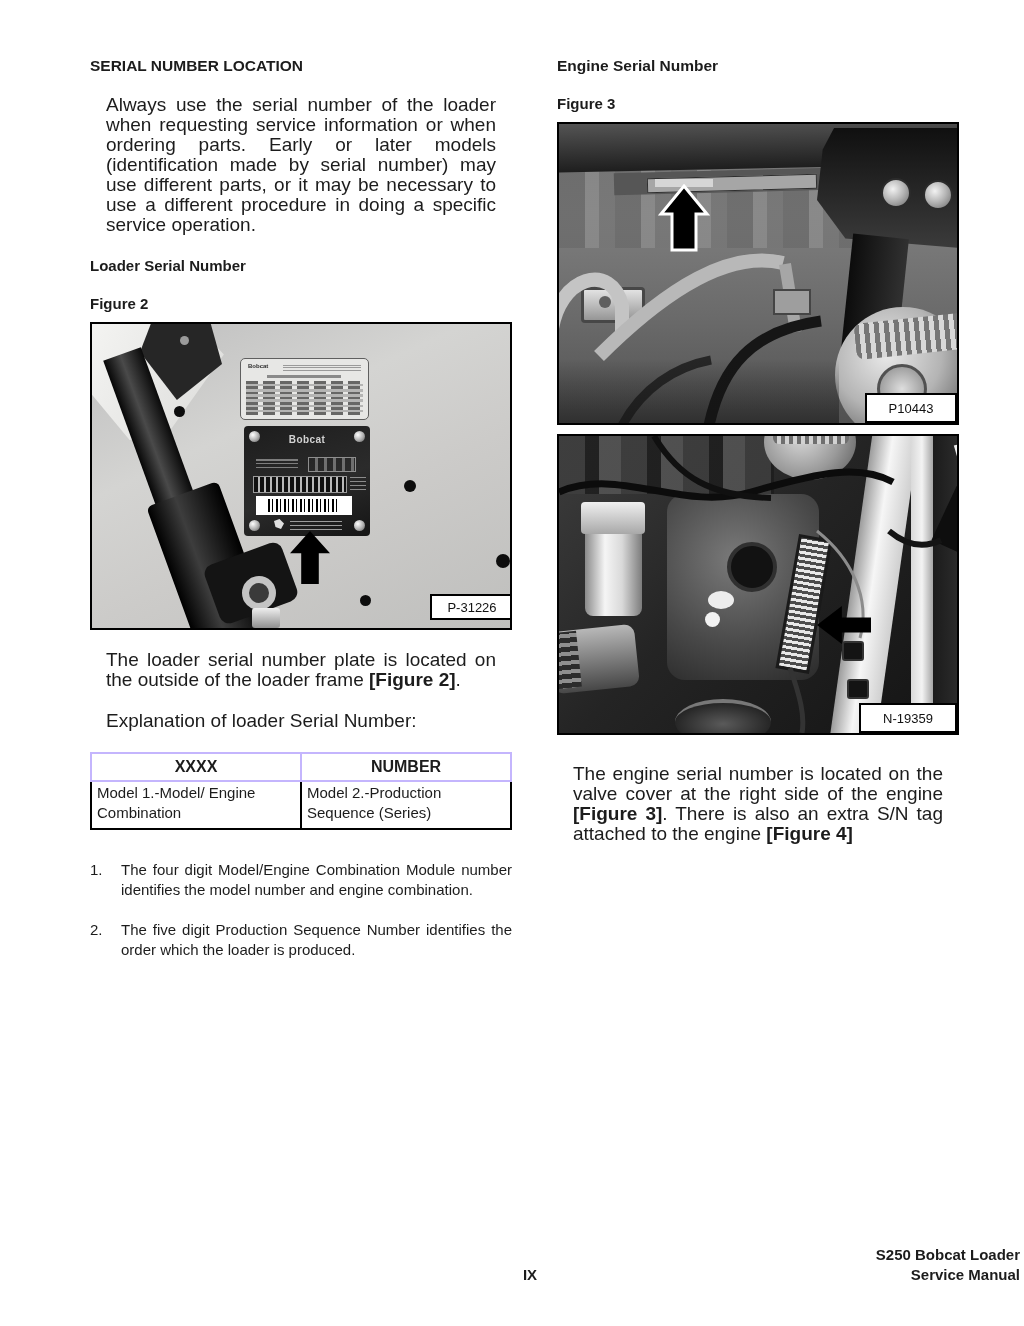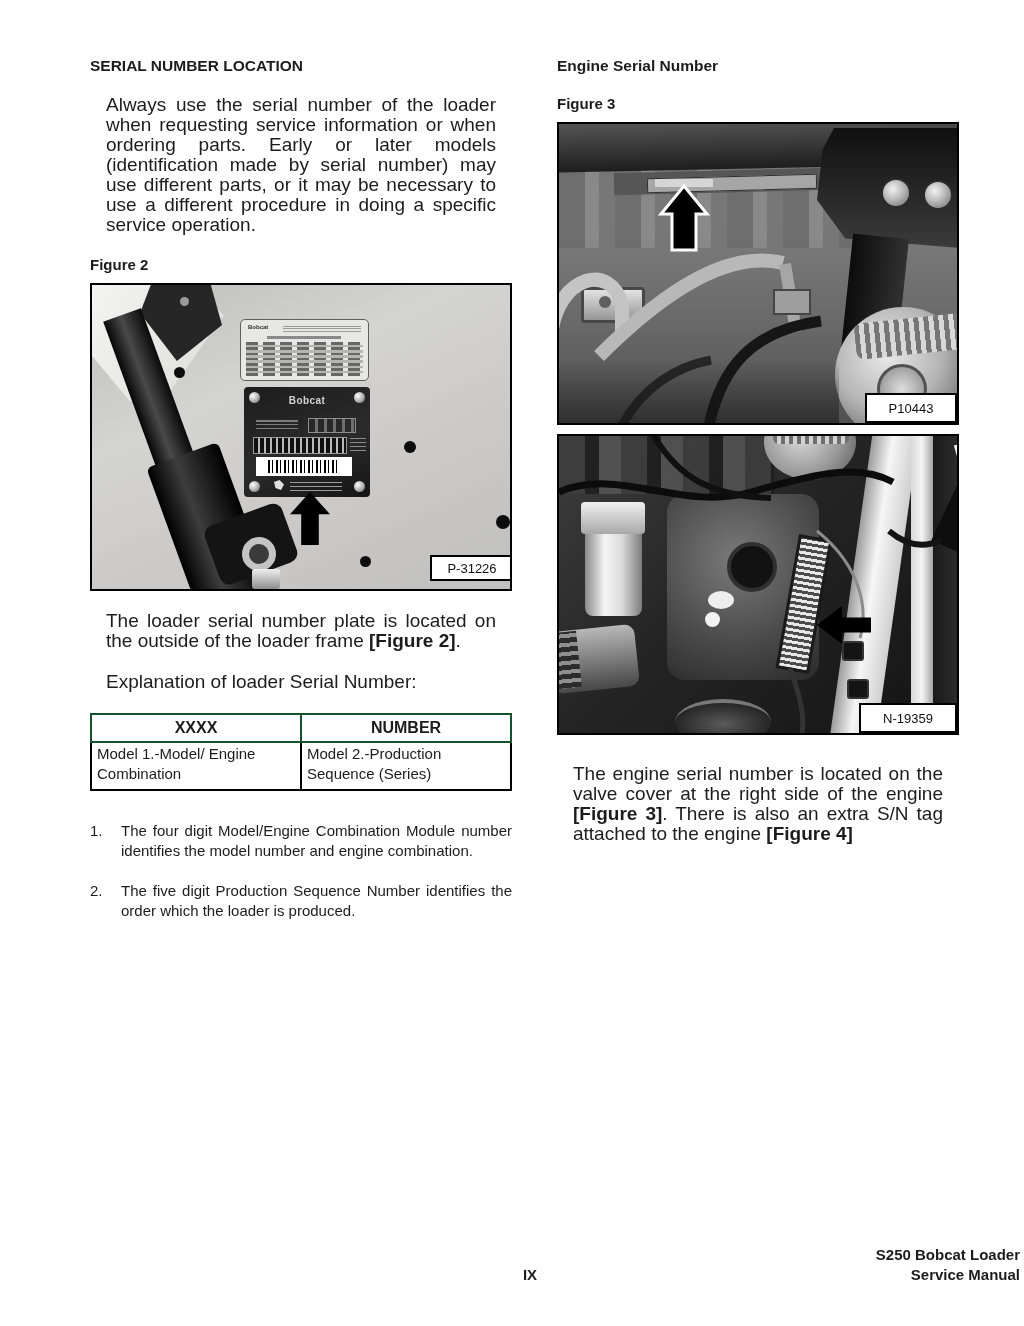--- a/index.html
+++ b/index.html
@@ -152,21 +152,21 @@
   .f4-conn { left:384px; top:52px; width:34px; height:62px; background:#0e0e0e; transform:rotate(25deg); }
   .f4-papertag { left:398px; top:6px; width:22px; height:26px; background:#f1f1f1; transform:rotate(-16deg); }
   .f4-bolt { width:18px; height:16px; border-radius:3px; background:#141414; border:2px solid #333; }
   .f4-arrow { left:258px; top:170px; width:54px; height:38px; background:#000; z-index:30;
         clip-path:polygon(0 50%,46% 0,46% 30%,100% 30%,100% 70%,46% 70%,46% 100%); }
   .f4-svg { left:0; top:0; }
   .f4-id { right:0; bottom:0; width:94px; height:26px; }
 
   
   .serial-table { width:100%; border-collapse:collapse; margin-top:21px; }
-  .serial-table th { border:2px solid #14532d; font-size:16px; font-weight:bold; padding:4px 2px; text-align:center; }
+  .serial-table th { border:2px solid #c4b5fd; font-size:16px; font-weight:bold; padding:4px 2px; text-align:center; }
   .serial-table td { border:2px solid #000; font-size:15px; line-height:20px; padding:1px 5px; height:44px; vertical-align:top; }
 
   
   .list-item { display:flex; font-size:15px; line-height:20px; }
   .li-1 { margin-top:30px; }
   .li-2 { margin-top:20px; }
   .list-num { width:31px; flex:none; }
   .list-text { flex:1; text-align:justify; }
 
   .bold-ref { font-weight:bold; }
@@ -180,20 +180,21 @@
 </head>
 <body>
 
 <div class="page">
 
   <div class="col-left">
     <h1 class="sec-title">SERIAL NUMBER LOCATION</h1>
 
     <p class="body-text justify mt20">Always use the serial number of the loader when requesting service information or when ordering parts. Early or later models (identification made by serial number) may use different parts, or it may be necessary to use a different procedure in doing a specific service operation.</p>
 
+    <h2 class="sub-title">Loader Serial Number</h2>
 
     <h3 class="fig-label">Figure 2</h3>
 
     <div class="photo f2">
       <div class="f2-arm"></div>
       <div class="f2-pivot"></div>
       <div class="f2-pivot-bolt"></div>
       <div class="f2-rod"></div>
       <div class="f2-barrel"></div>
       <div class="f2-clevis"></div>

